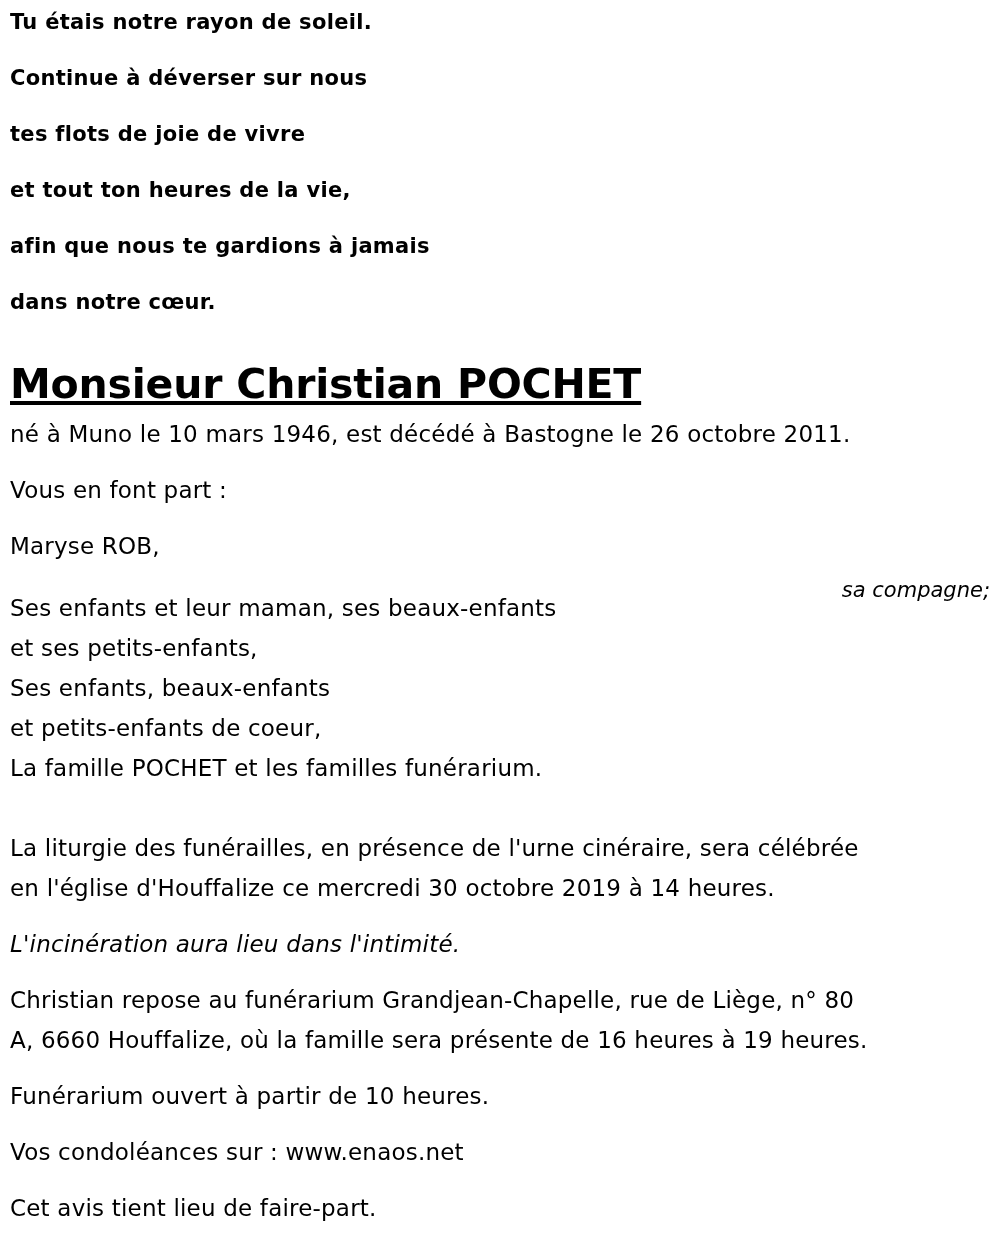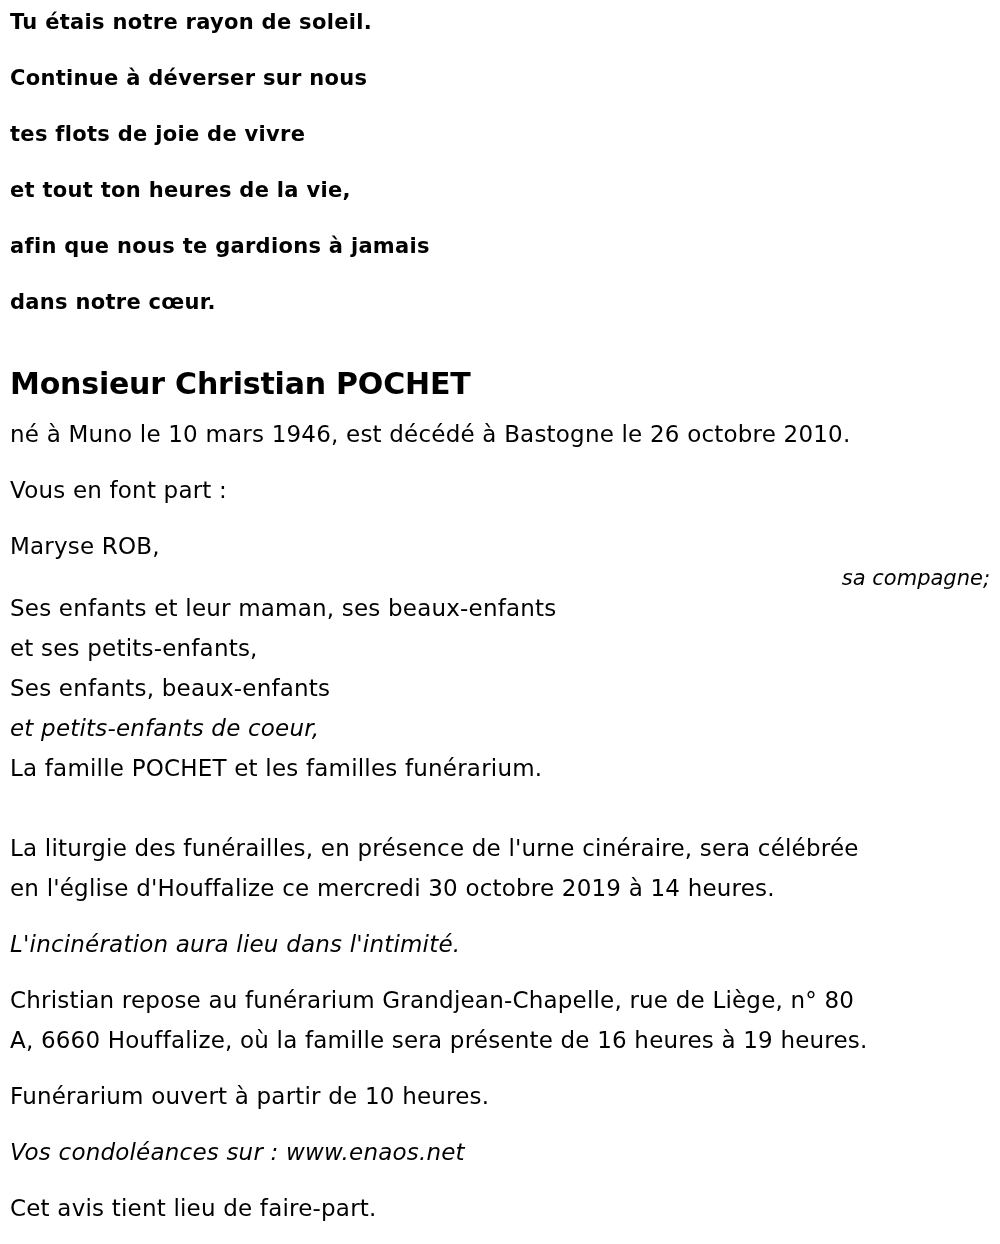--- a/index.html
+++ b/index.html
@@ -22,23 +22,24 @@
       margin: 0;
     }
     .poem {
       font-weight: bold;
       font-size: 21px;
       line-height: 28px;
       letter-spacing: 0.3px;
     }
     .title {
       font-weight: bold;
-      font-size: 30px;
+      font-size: 41px;
       line-height: 40px;
       letter-spacing: -0.2px;
+      text-decoration: underline;
     }
     .body-text {
       font-size: 23px;
       line-height: 30px;
       letter-spacing: 0.2px;
     }
     .role {
       position: absolute;
       right: 10px;
       font-style: italic;
@@ -53,36 +54,36 @@
 <div>
   <p class="line poem" style="top:8px;">Tu étais notre rayon de soleil.</p>
   <p class="line poem" style="top:64px;">Continue à déverser sur nous</p>
   <p class="line poem" style="top:120px;">tes flots de joie de vivre</p>
   <p class="line poem" style="top:176px;">et tout ton heures de la vie,</p>
   <p class="line poem" style="top:232px;">afin que nous te gardions à jamais</p>
   <p class="line poem" style="top:288px;">dans notre cœur.</p>
 </div>
 
 <h1 class="line title" style="top:364px;">Monsieur Christian POCHET</h1>
-<p class="line body-text" style="top:419px;">né à Muno le 10 mars 1946, est décédé à Bastogne le 26 octobre 2010.</p>
+<p class="line body-text" style="top:419px;">né à Muno le 10 mars 1946, est décédé à Bastogne le 26 octobre 2011.</p>
 
 <p class="line body-text" style="top:475px;text-align:center;">Vous en font part :</p>
 <p class="line body-text" style="top:531px;">Maryse ROB,</p>
-<p class="role" style="top:543px;">sa compagne;</p>
+<p class="role" style="top:555px;">sa compagne;</p>
 
 <div>
   <p class="line body-text" style="top:593px;text-align:center;">Ses enfants et leur maman, ses beaux-enfants</p>
   <p class="line body-text" style="top:633px;">et ses petits-enfants,</p>
   <p class="line body-text" style="top:673px;">Ses enfants, beaux-enfants</p>
-  <p class="line body-text" style="top:713px;font-style:italic;">et petits-enfants de coeur,</p>
+  <p class="line body-text" style="top:713px;">et petits-enfants de coeur,</p>
   <p class="line body-text" style="top:753px;">La famille POCHET et les familles funérarium.</p>
 </div>
 
 <div>
   <p class="line body-text" style="top:833px;">La liturgie des funérailles, en présence de l'urne cinéraire, sera célébrée</p>
   <p class="line body-text" style="top:873px;">en l'église d'Houffalize ce mercredi 30 octobre 2019 à 14 heures.</p>
   <p class="line body-text" style="top:929px;font-style:italic;">L'incinération aura lieu dans l'intimité.</p>
   <p class="line body-text" style="top:985px;">Christian repose au funérarium Grandjean-Chapelle, rue de Liège, n° 80</p>
   <p class="line body-text" style="top:1025px;">A, 6660 Houffalize, où la famille sera présente de 16 heures à 19 heures.</p>
   <p class="line body-text" style="top:1081px;">Funérarium ouvert à partir de 10 heures.</p>
-  <p class="line body-text" style="top:1137px;font-style:italic;"><span>Vos condoléances sur : </span><span>www.enaos.net</span></p>
+  <p class="line body-text" style="top:1137px;"><span>Vos condoléances sur : </span><span>www.enaos.net</span></p>
   <p class="line body-text" style="top:1193px;">Cet avis tient lieu de faire-part.</p>
 </div>
 
 </body></html>

